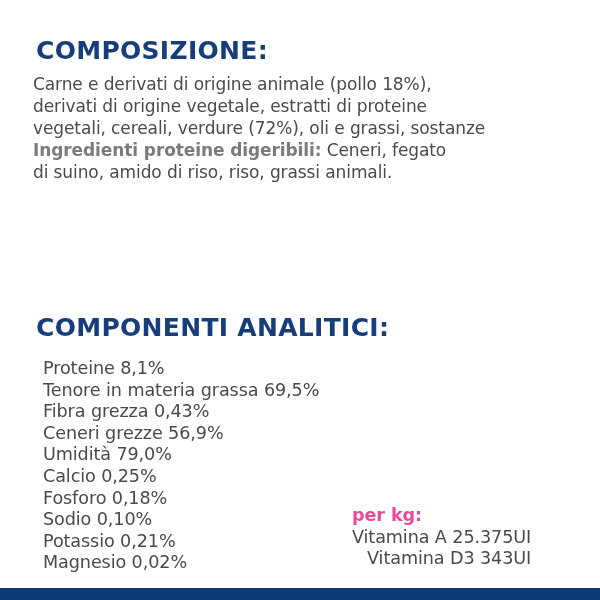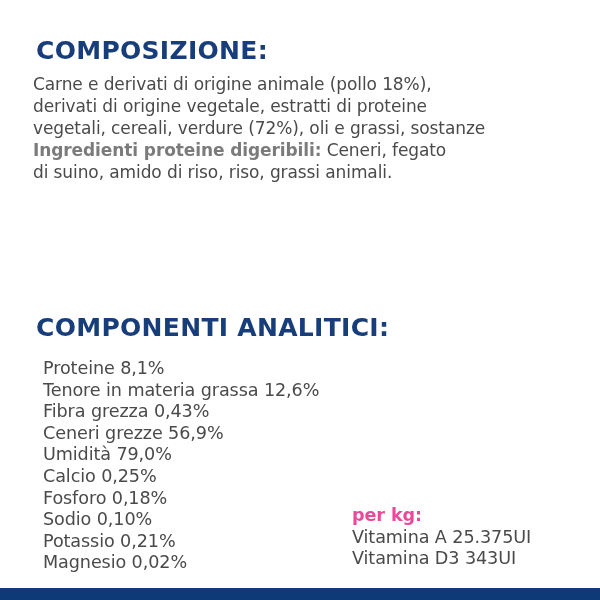--- a/index.html
+++ b/index.html
@@ -69,21 +69,21 @@
     font-size: 17.6px;
     line-height: 21.6px;
     color: #4a4a4a;
     letter-spacing: -0.1px;
   }
   .perkg .perkg-label {
     display: block;
     font-weight: bold;
     color: #ec4899;
   }
-  .perkg .vit { display: block; white-space: nowrap; }
+  .perkg .vit { display: block; white-space: nowrap; text-align: right; }
 
   .bottom-bar {
     position: absolute;
     left: 0;
     top: 588px;
     width: 600px;
     height: 12px;
     background: #0f3a78;
   }
 </style>
@@ -97,21 +97,21 @@
   <span class="line">derivati di origine vegetale, estratti di proteine</span>
   <span class="line">vegetali, cereali, verdure (72%), oli e grassi, sostanze</span>
   <span class="line"><span class="bold-label">Ingredienti proteine digeribili:</span><span> Ceneri, fegato</span></span>
   <span class="line">di suino, amido di riso, riso, grassi animali.</span>
 </p>
 
 <h1 class="heading" id="h-anal">COMPONENTI ANALITICI:</h1>
 
 <ul class="list">
   <li>Proteine 8,1%</li>
-  <li>Tenore in materia grassa 12,6%</li>
+  <li>Tenore in materia grassa 69,5%</li>
   <li>Fibra grezza 0,43%</li>
   <li>Ceneri grezze 56,9%</li>
   <li>Umidità 79,0%</li>
   <li>Calcio 0,25%</li>
   <li>Fosforo 0,18%</li>
   <li>Sodio 0,10%</li>
   <li>Potassio 0,21%</li>
   <li>Magnesio 0,02%</li>
 </ul>
 

